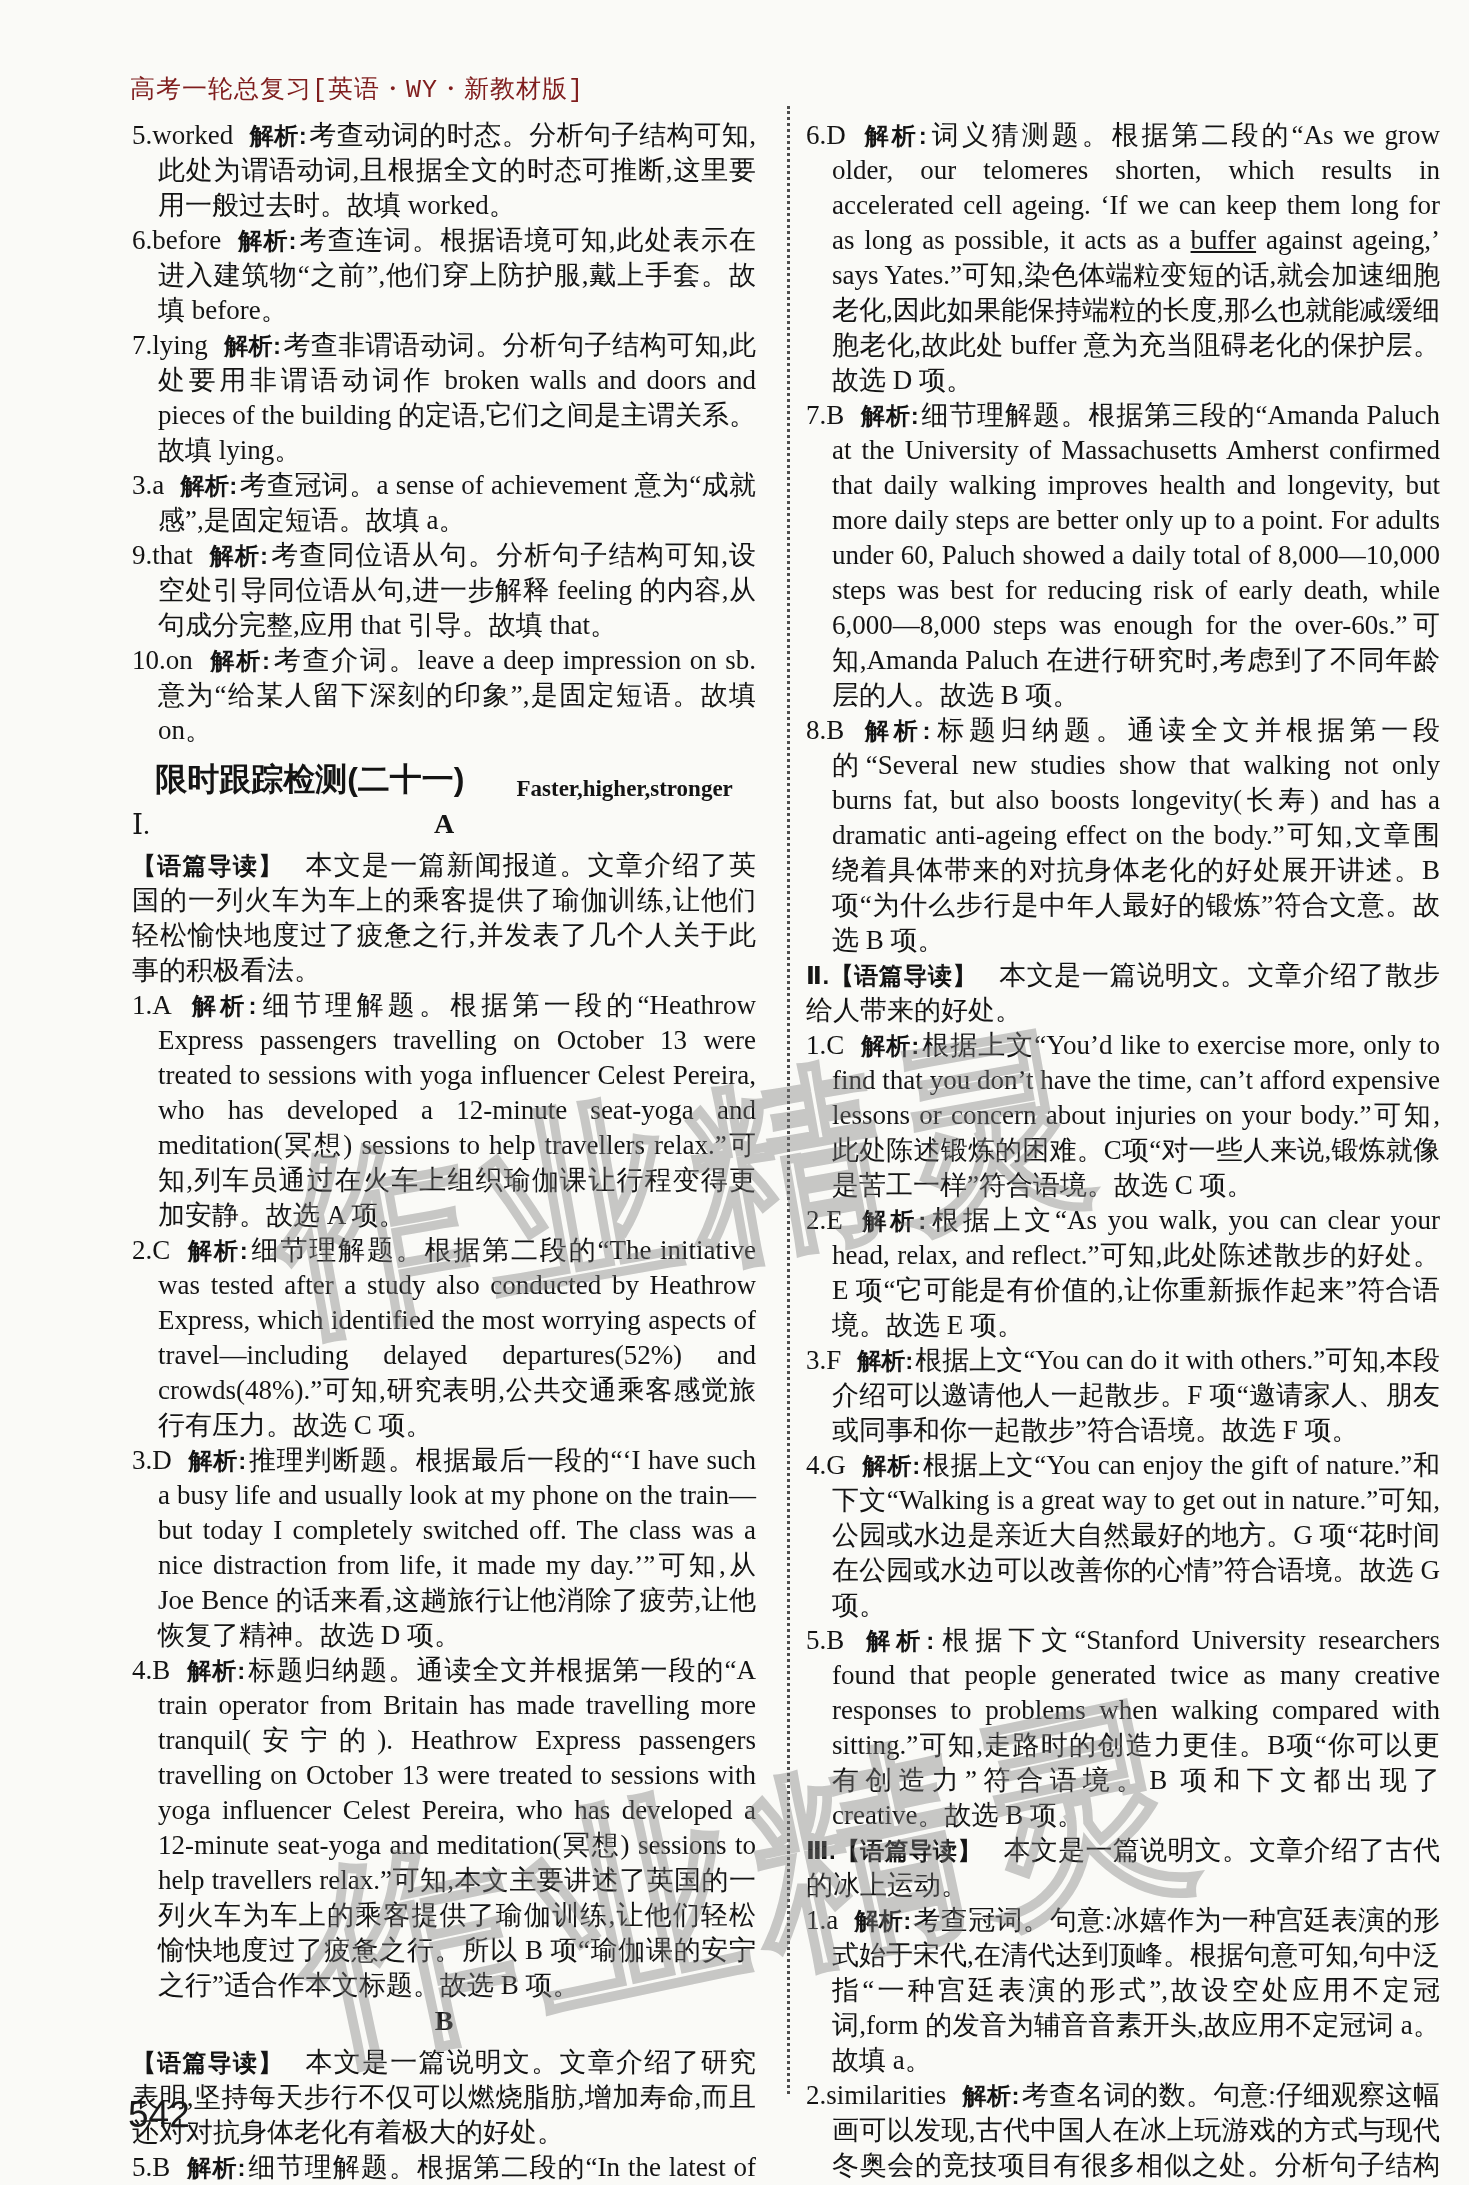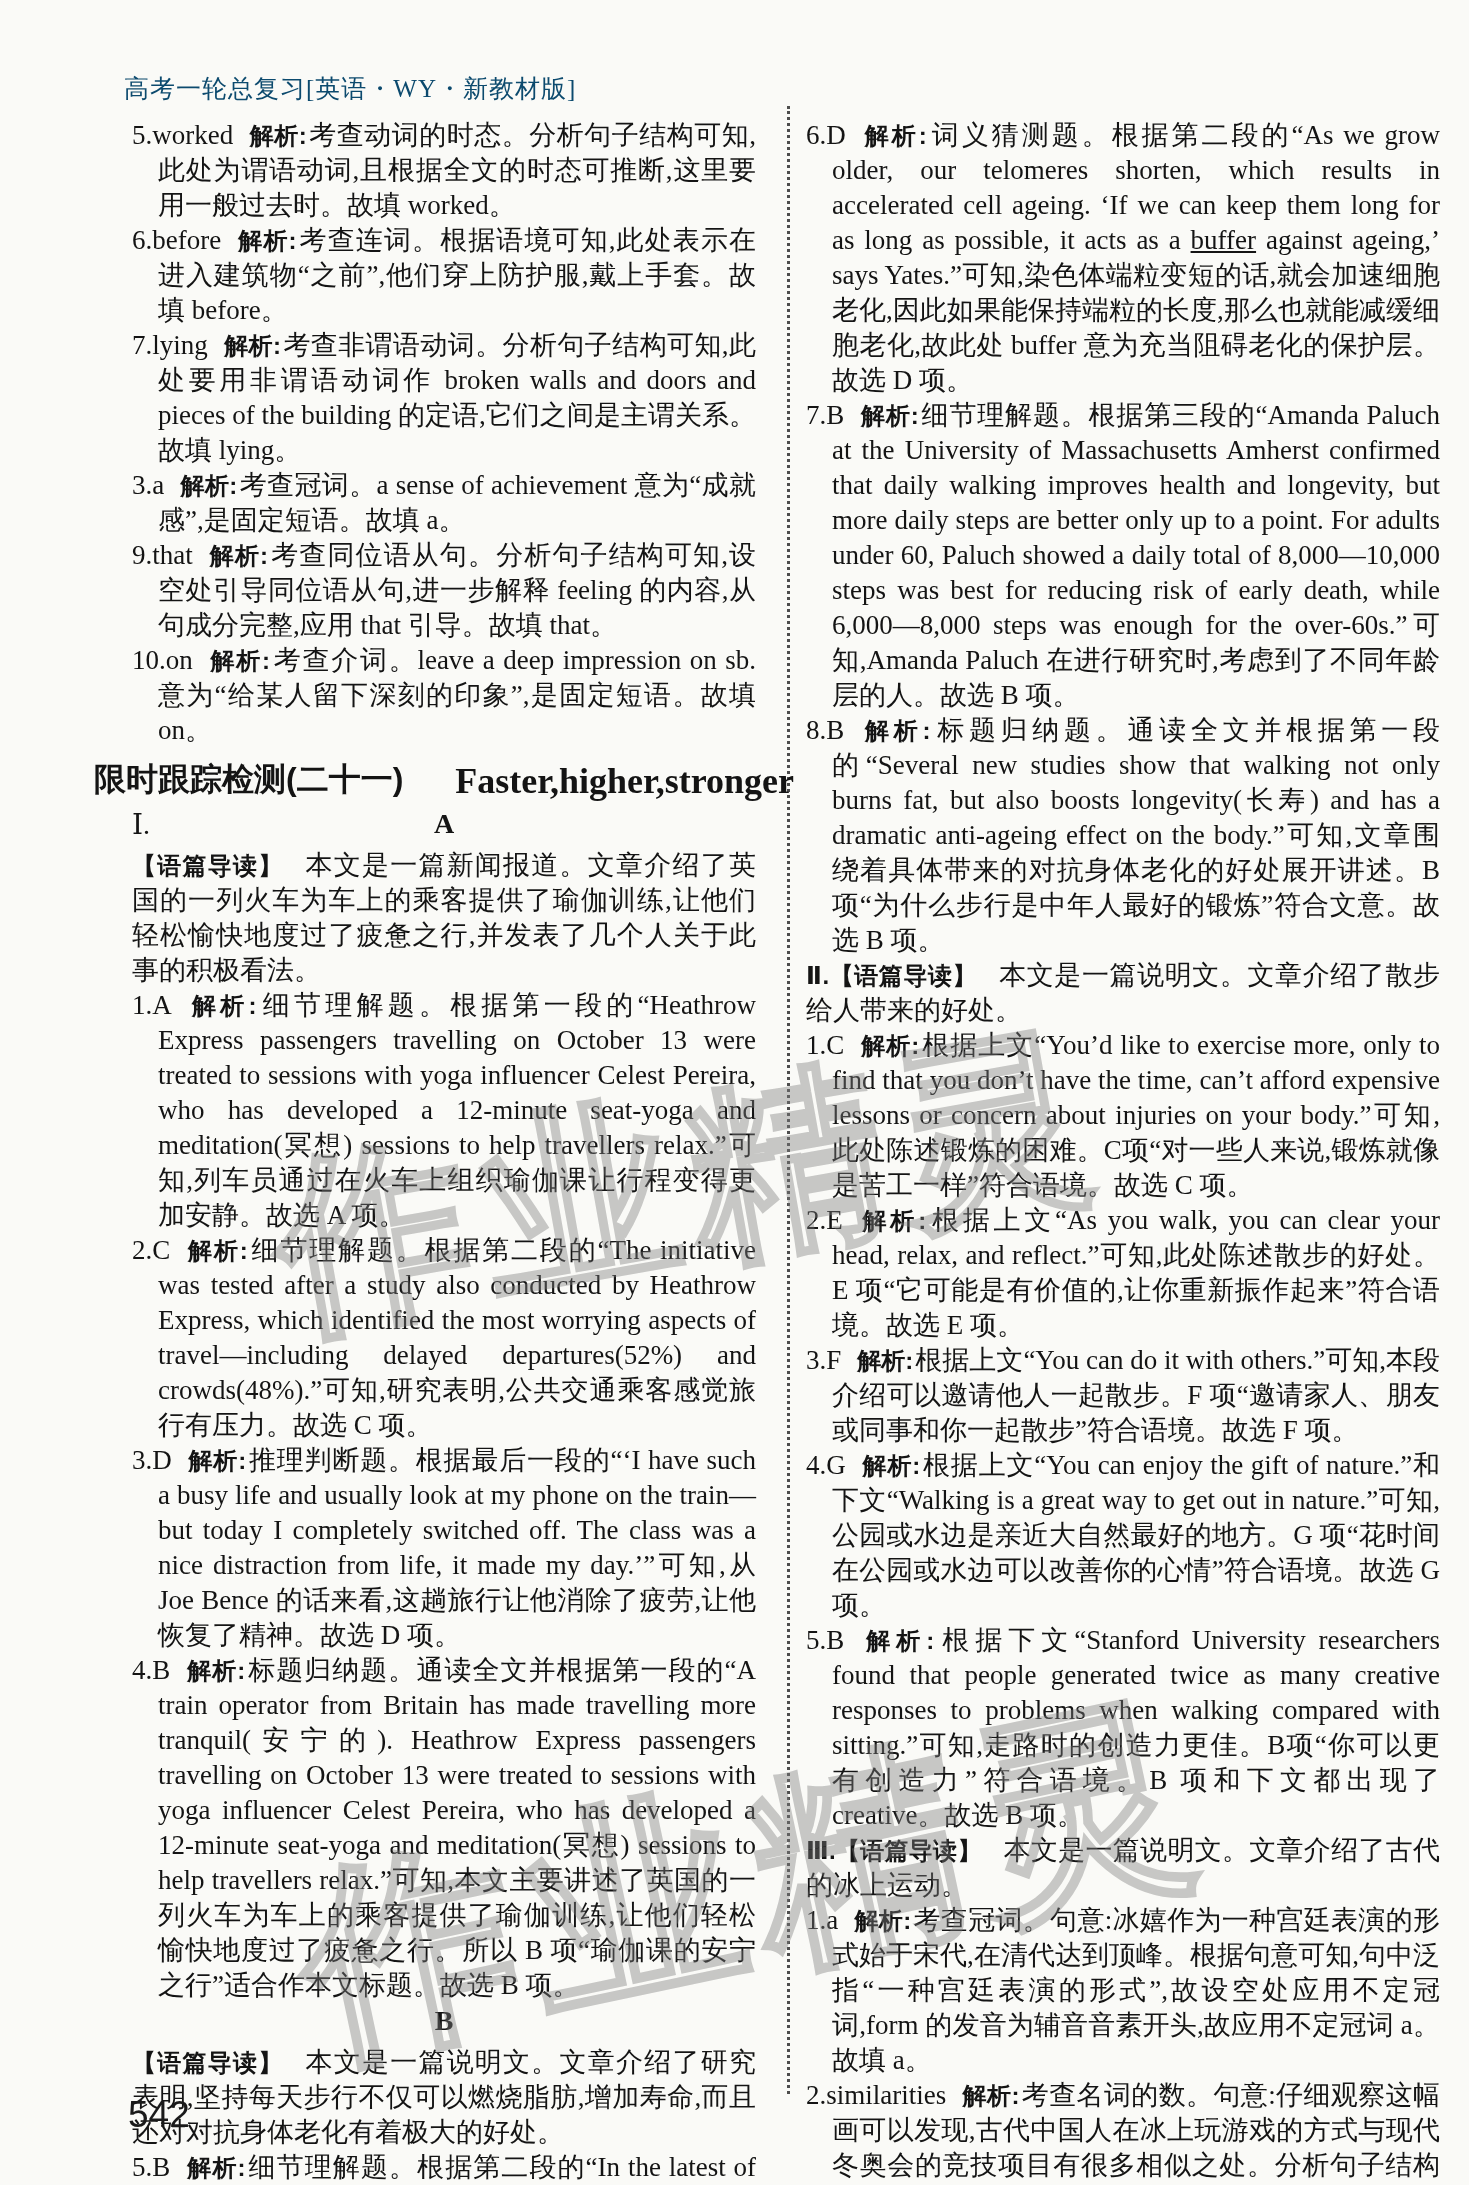--- a/index.html
+++ b/index.html
@@ -2,23 +2,23 @@
 <html><head>
 <meta charset="utf-8">
 <style>
   html,body{margin:0;padding:0;background:#e9e9e7;}
   .page{
     position:relative;width:1469px;height:2185px;margin:0 auto;
     background:#fafaf7;color:#141414;overflow:hidden;
     font-family:"Liberation Serif","DejaVu Serif",serif;
   }
   .book-header{
-    position:absolute;left:124px;top:72px;
-    font-family:Liberation Serif, serif;
-    font-size:25px;letter-spacing:1px;color:#0c4a6e;
+    position:absolute;left:130px;top:72px;
+    font-family:Liberation Mono, monospace;
+    font-size:25px;letter-spacing:1px;color:#7f1d1d;
   }
   .divider{
     position:absolute;left:787px;top:106px;height:1988px;width:0;
     border-left:3px dotted #4d4d4d;
   }
   .col{position:absolute;top:118px;}
   .col.left{left:132px;width:624px;}
   .col.right{left:806px;width:634px;}
   p{margin:0;font-size:27px;line-height:35px;text-align:justify;}
   .item{padding-left:26px;text-indent:-26px;}
@@ -26,21 +26,21 @@
   .num{padding-right:16px;white-space:nowrap;}
   .hei{font-family:"Liberation Sans","DejaVu Sans",sans-serif;font-weight:bold;font-size:24px;}
   .jiexi{padding-right:2px;}
   .intro .lbl{padding-right:22px;}
   .ul{text-decoration:underline;}
   .section-title{
     display:flex;justify-content:center;align-items:flex-end;gap:52px;
     margin:10px 0 6px;white-space:nowrap;
   }
   .section-title .cn{font-size:32px;}
-  .section-title .en{font-weight:bold;font-size:36px;}
+  .section-title .en{font-weight:bold;font-size:23px;}
   .part-row{position:relative;height:38px;margin:2px 0;}
   .roman{position:absolute;left:0;top:0;font-size:28px;}
   .part-letter{position:absolute;left:0;right:0;top:0;text-align:center;font-weight:bold;font-size:28px;}
   .pagenum{
     position:absolute;left:128px;top:2094px;font-size:37px;
     font-family:"Liberation Sans","DejaVu Sans",sans-serif;color:#1a1a1a;
   }
   .wm{
     position:absolute;pointer-events:none;white-space:nowrap;
     font-family:"Liberation Sans","DejaVu Sans",sans-serif;font-weight:bold;

